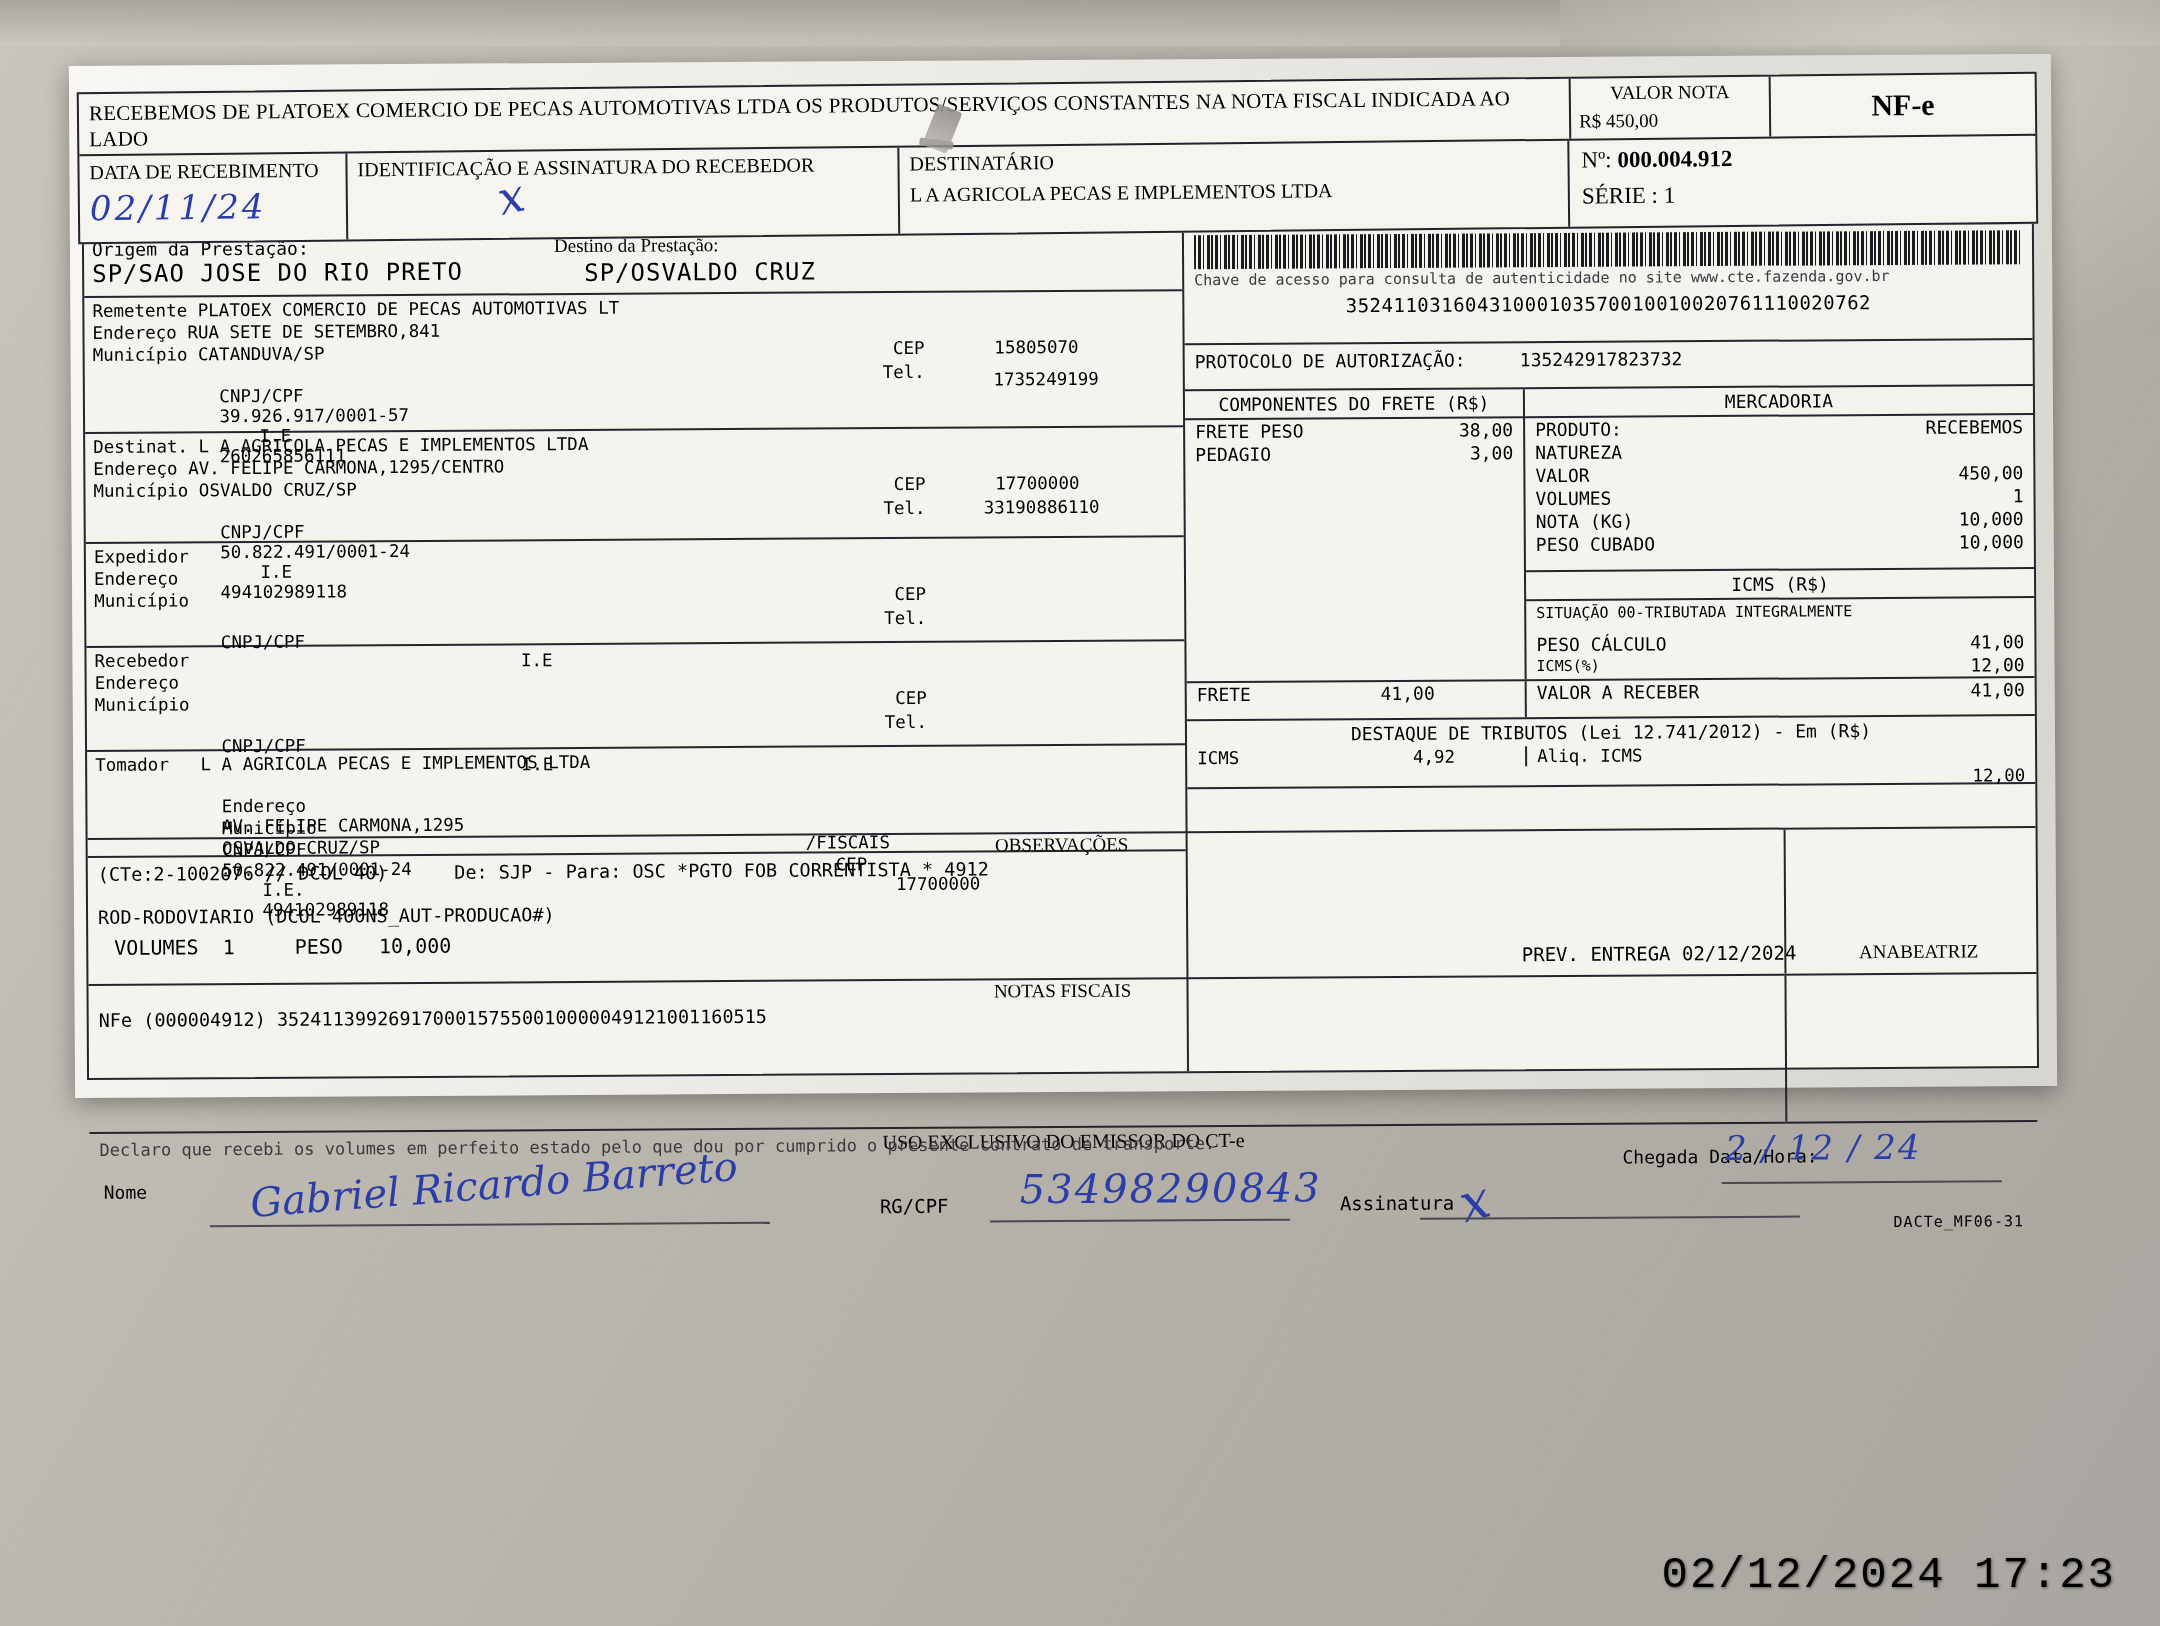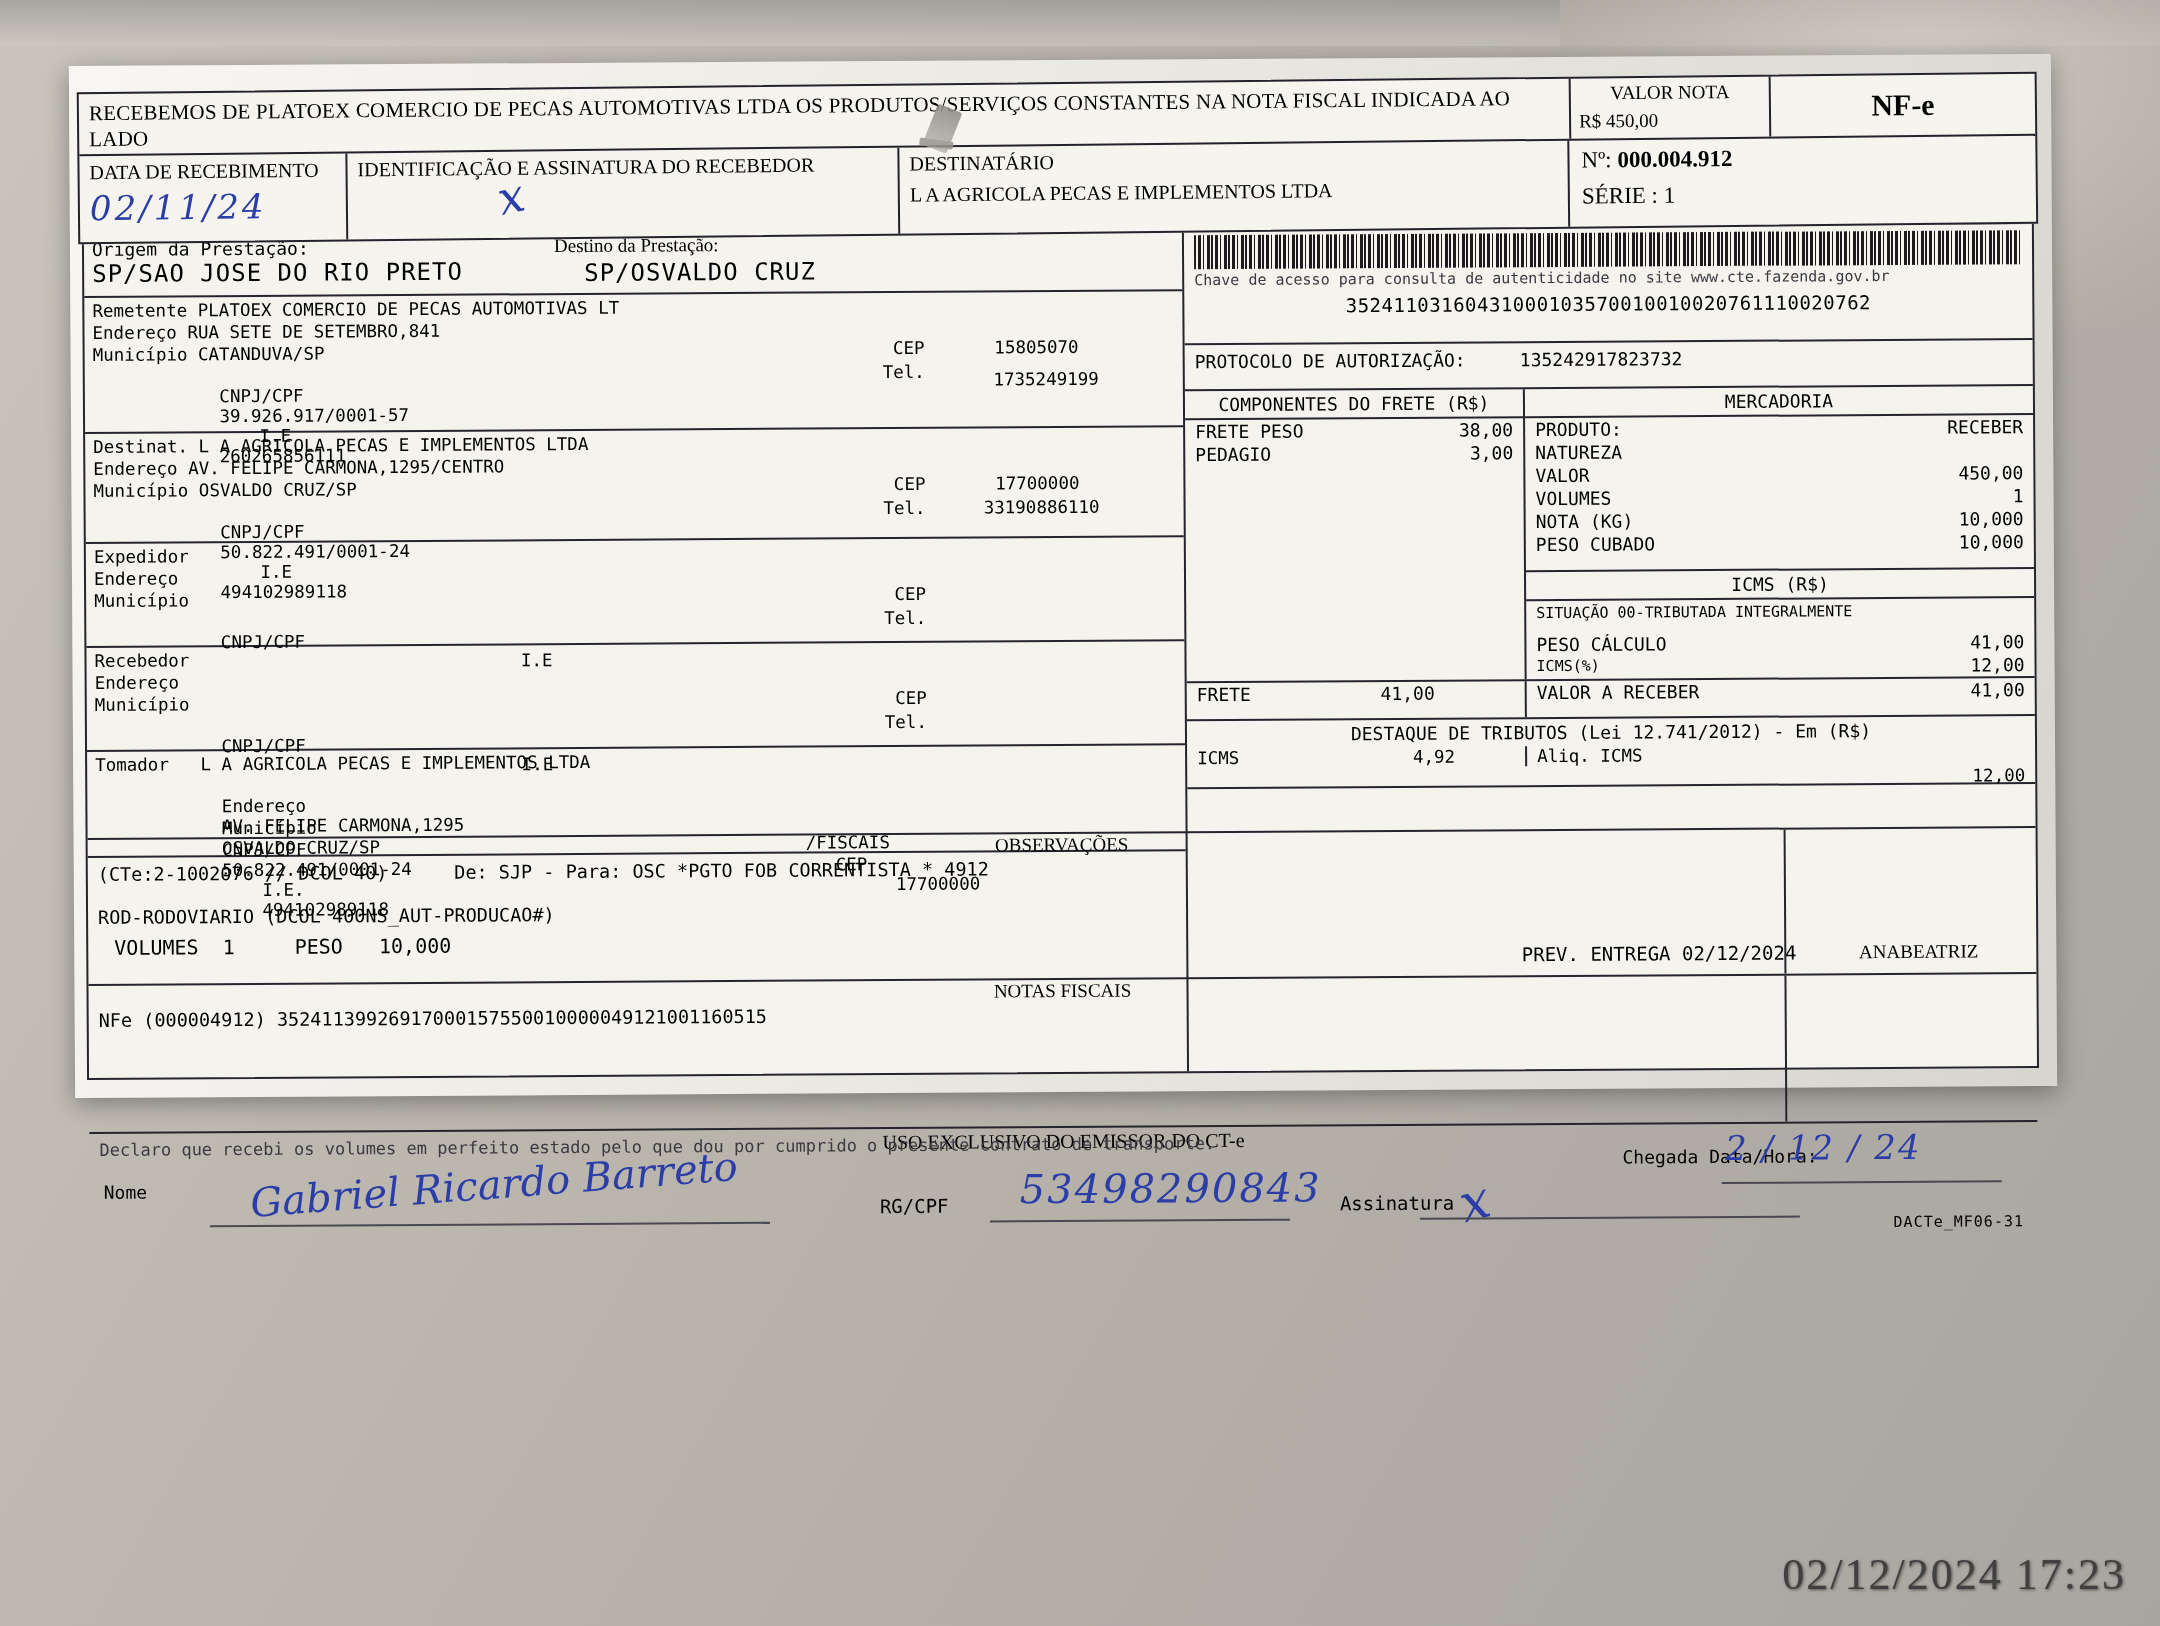--- a/index.html
+++ b/index.html
@@ -160,23 +160,23 @@
     position:absolute;left:860px;top:46px;width:26px;height:44px;
     background:linear-gradient(180deg,#8d8a86,#b9b6b0);
     transform:rotate(22deg);border-radius:3px;opacity:.85;z-index:6;
   }
   .staple:after{
     content:"";position:absolute;left:-4px;top:34px;width:34px;height:8px;
     background:#97948f;transform:rotate(-14deg);border-radius:2px;
   }
 
   .timestamp{
-    position:absolute;right:34px;bottom:26px;
-    font-family:Liberation Serif, serif;
-    font-size:44px;color:#404040;letter-spacing:2px;
+    position:absolute;right:44px;bottom:26px;
+    font-family:Liberation Mono, monospace;
+    font-size:44px;color:#000000;letter-spacing:2px;
     text-shadow:1px 1px 3px rgba(0,0,0,.5);
     z-index:10;
   }
 </style>
 </head>
 <body>
 
 <div class="desk"></div>
 
 <div class="paper">
@@ -332,21 +332,21 @@
             </div>
             <div class="kv">
               <span>PEDAGIO</span>
               <span>3,00</span>
             </div>
           </div>
           <div style="flex:1;box-sizing:border-box;">
             <div class="hdr-c b-b">MERCADORIA</div>
             <div class="kv">
                 <span>PRODUTO:</span>
-                <span>RECEBER</span>
+                <span>RECEBEMOS</span>
               </div>
             <div class="kv">
                 <span>NATUREZA</span>
                 <span></span>
               </div>
             <div class="kv">
                 <span>VALOR</span>
                 <span>450,00</span>
               </div>
             <div class="kv">

